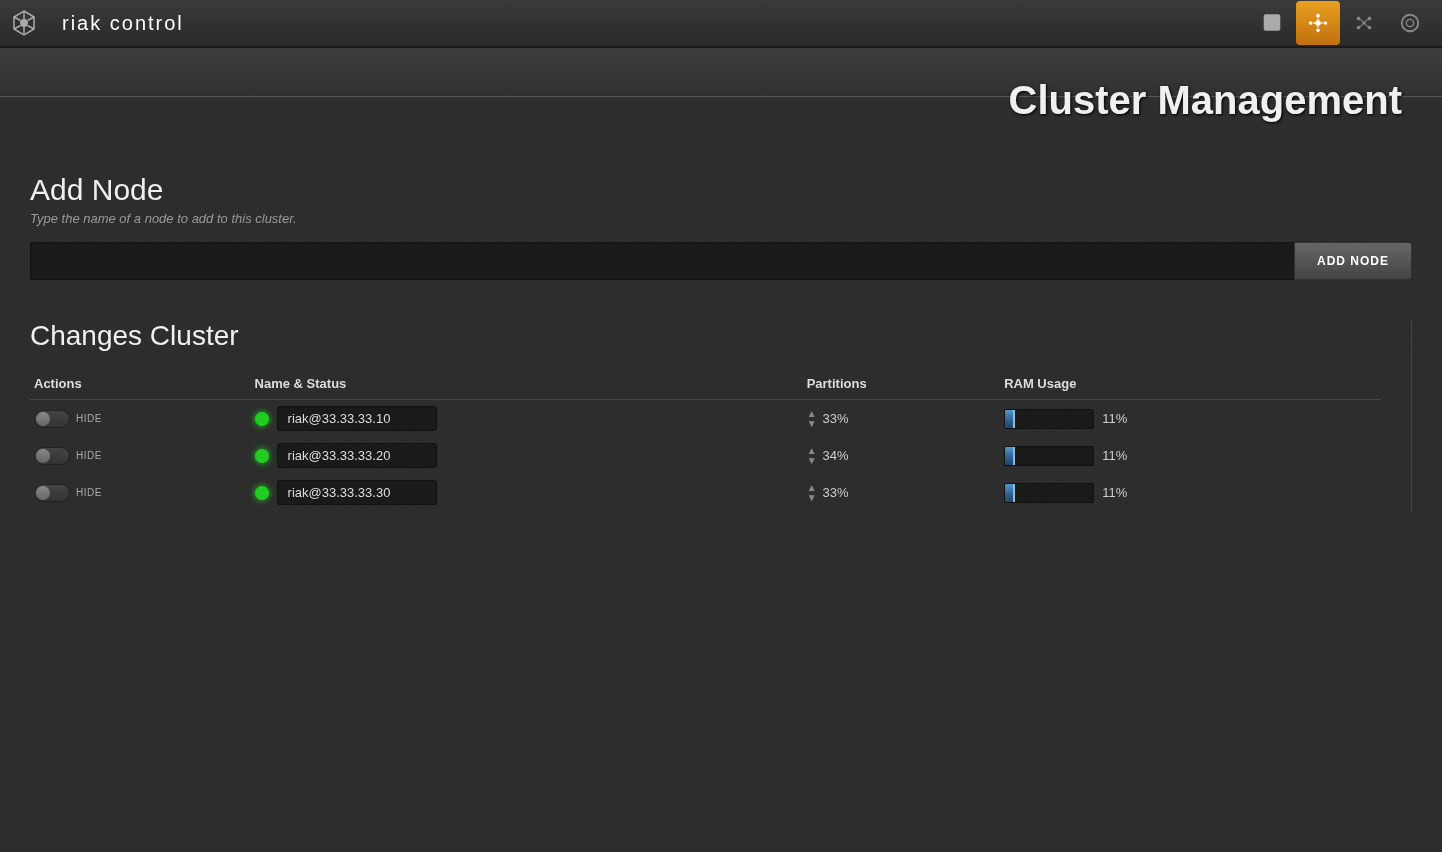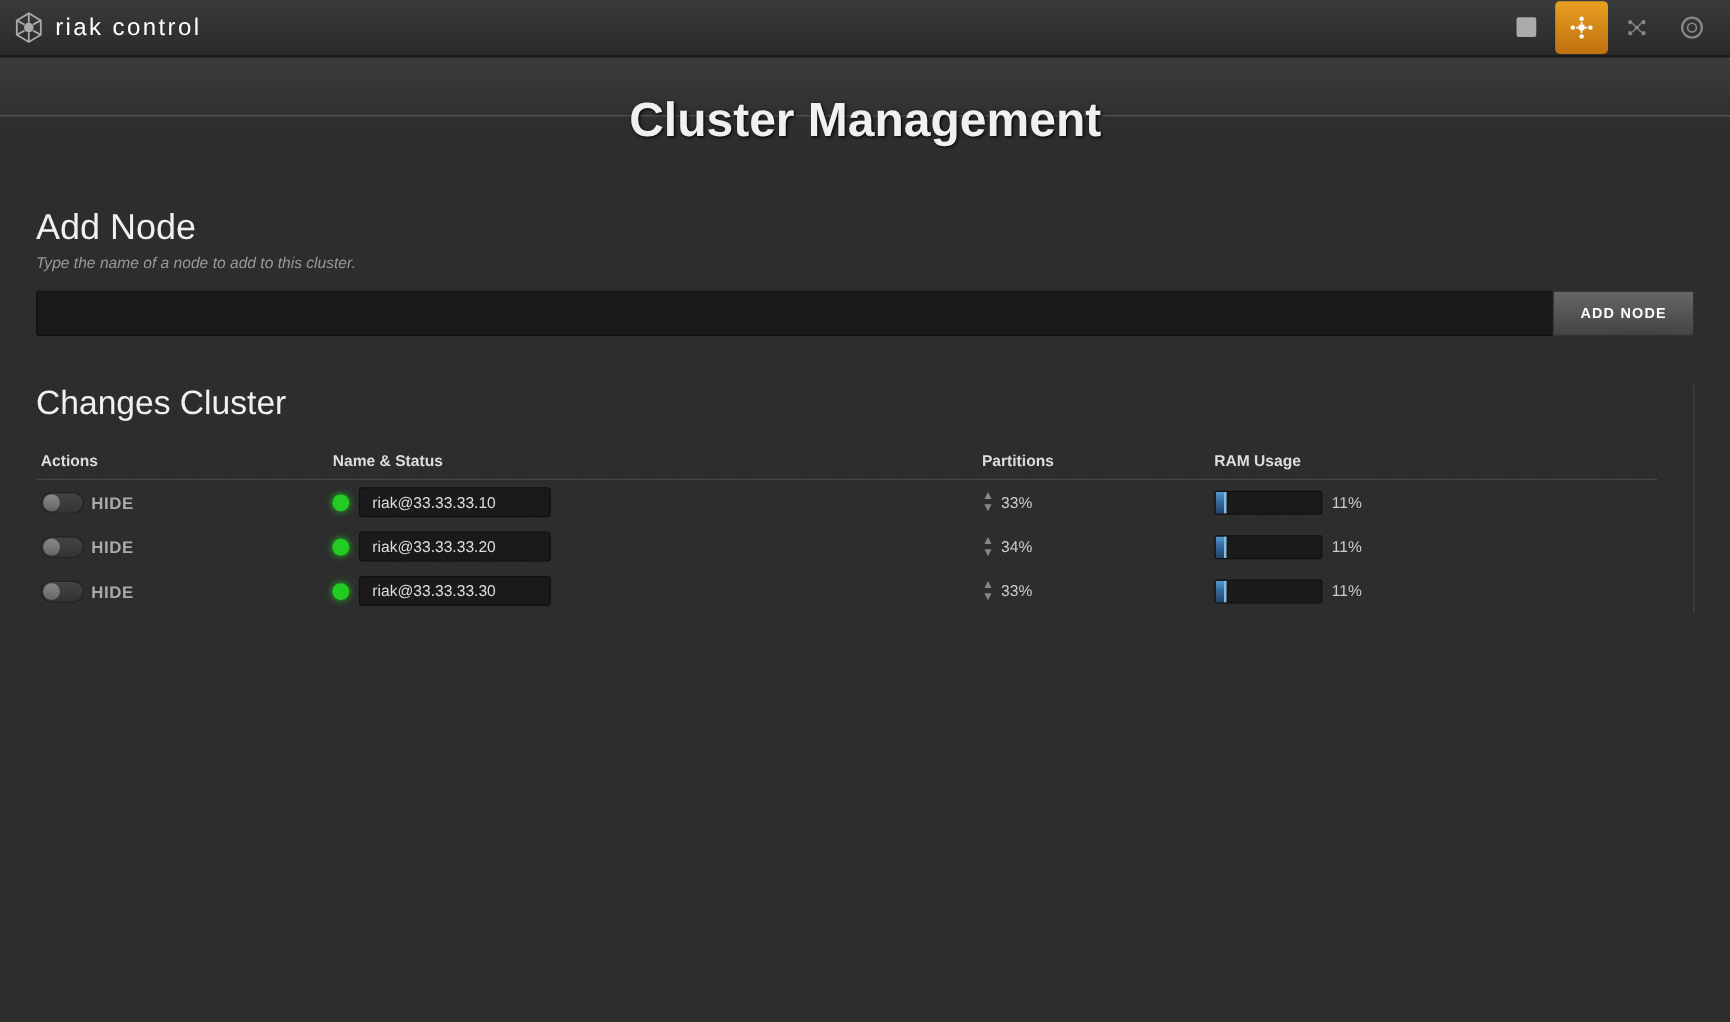--- a/index.html
+++ b/index.html
@@ -33,20 +33,21 @@
     .navbar-logo {
       width: 28px;
       height: 28px;
     }
 
     .navbar-title {
       font-size: 20px;
       font-weight: 300;
       letter-spacing: 2px;
       color: #fff;
+      margin-left: 16px;
     }
 
     .navbar-icons {
       display: flex;
       gap: 2px;
     }
 
     .nav-icon-btn {
       width: 44px;
       height: 44px;
@@ -62,21 +63,21 @@
     }
 
     .nav-icon-btn.active {
       background: linear-gradient(180deg, #e8a020 0%, #c07010 100%);
       color: #fff;
     }
 
     
     .page-header {
       background: linear-gradient(180deg, #3c3c3c 0%, #2e2e2e 60%);
-      text-align: center;
+      text-align: right;
       padding: 30px 0 20px;
       position: relative;
     }
 
     .page-header::before {
       content: '';
       position: absolute;
       left: 0; right: 50%;
       top: 50%;
       height: 1px;
@@ -246,23 +247,23 @@
       position: absolute;
       width: 14px;
       height: 14px;
       background: linear-gradient(180deg, #888 0%, #666 100%);
       border-radius: 50%;
       top: 1px;
       left: 1px;
     }
 
     .hide-btn {
-      font-size: 14px;
+      font-size: 10px;
       color: #aaa;
-      font-weight: 700;
+      font-weight: 400;
       letter-spacing: 0.5px;
       cursor: pointer;
     }
 
     .status-dot {
       width: 14px;
       height: 14px;
       border-radius: 50%;
       background: #22cc22;
       display: inline-block;

